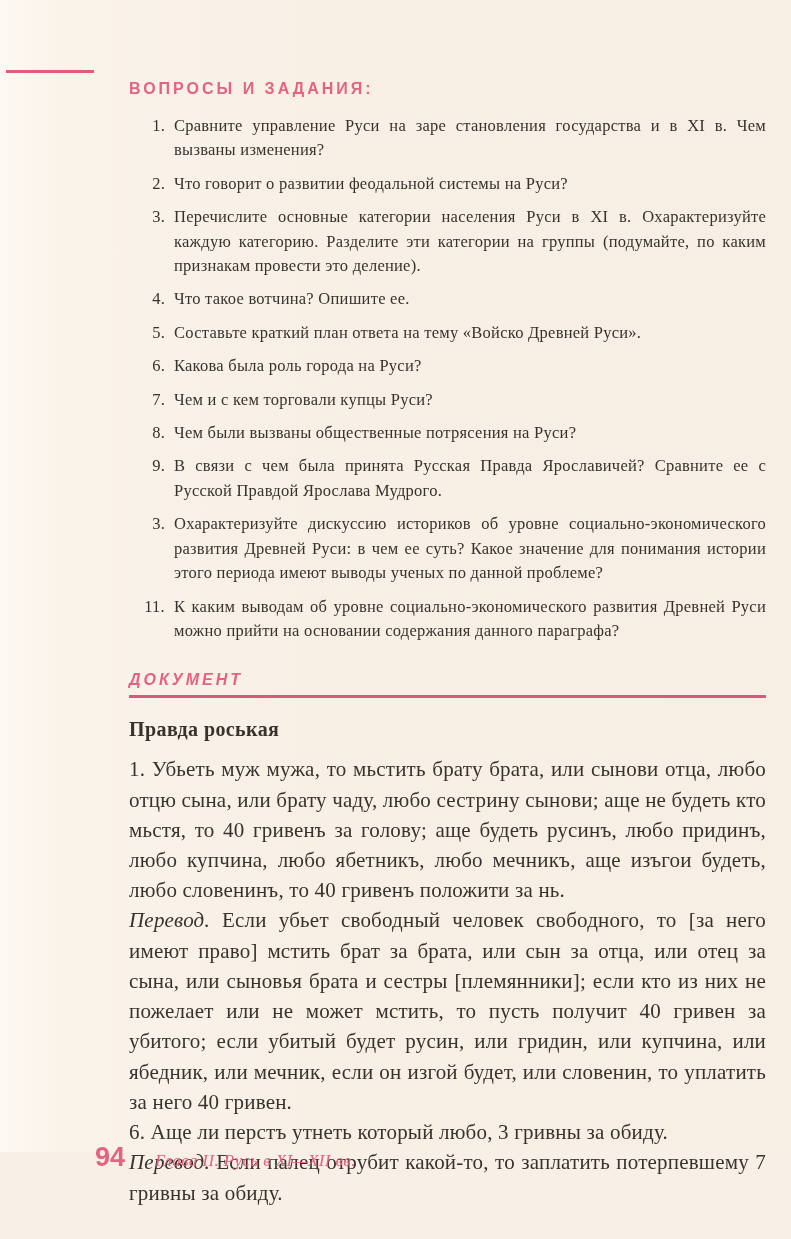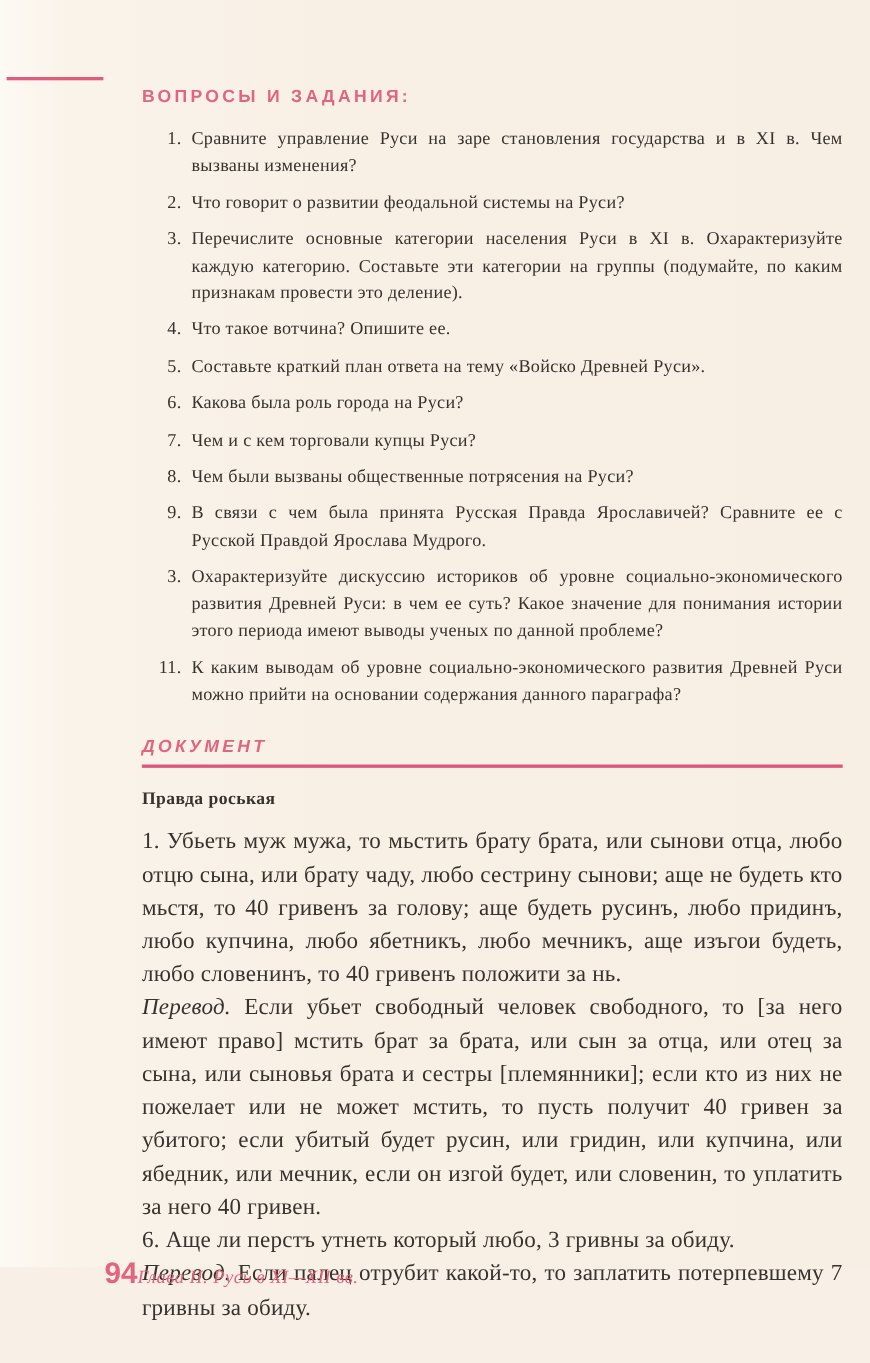--- a/index.html
+++ b/index.html
@@ -47,32 +47,33 @@
   .qtext { text-align:justify; }
   .doc-heading { margin-top:28px; margin-bottom:6px;font-style:italic; }
   .doc-rule {
     height:3px;
     background:#d9587c;
     border-bottom:2px solid rgba(217,88,124,0.35);
     margin:0 0 20px 0;
   }
   .doc-title {
     font-weight:bold;
-    font-size:16px;
+    font-size:20px;
     letter-spacing:0.4px;
     margin-bottom:13px;
   }
   .doc-body { font-size:21px; line-height:1.44; letter-spacing:0.2px; }
   .doc-p { text-align:justify; margin:0; }
   .doc-p .lead { font-style:italic; }
   .footer {
     position:absolute;
     left:95px; top:1142px;
     display:flex;
     align-items:baseline;
+    gap:30px;
     color:#e2647f;
   }
   .footer .pagenum {
     font-family:"Liberation Sans", sans-serif;
     font-weight:bold;
     font-size:27px;
   }
   .footer .chapter {
     font-style:italic;
     font-size:17px;
@@ -95,21 +96,21 @@
       <li class="q">
         <span class="qnum">1.</span>
         <span class="qtext">Сравните управление Руси на заре становления государства и в XI в. Чем вызваны изменения?</span>
       </li>
       <li class="q">
         <span class="qnum">2.</span>
         <span class="qtext">Что говорит о развитии феодальной системы на Руси?</span>
       </li>
       <li class="q">
         <span class="qnum">3.</span>
-        <span class="qtext">Перечислите основные категории населения Руси в XI в. Охарактеризуйте каждую категорию. Составьте эти категории на группы (подумайте, по каким признакам провести это деление).</span>
+        <span class="qtext">Перечислите основные категории населения Руси в XI в. Охарактеризуйте каждую категорию. Разделите эти категории на группы (подумайте, по каким признакам провести это деление).</span>
       </li>
       <li class="q">
         <span class="qnum">4.</span>
         <span class="qtext">Что такое вотчина? Опишите ее.</span>
       </li>
       <li class="q">
         <span class="qnum">5.</span>
         <span class="qtext">Составьте краткий план ответа на тему «Войско Древней Руси».</span>
       </li>
       <li class="q">

